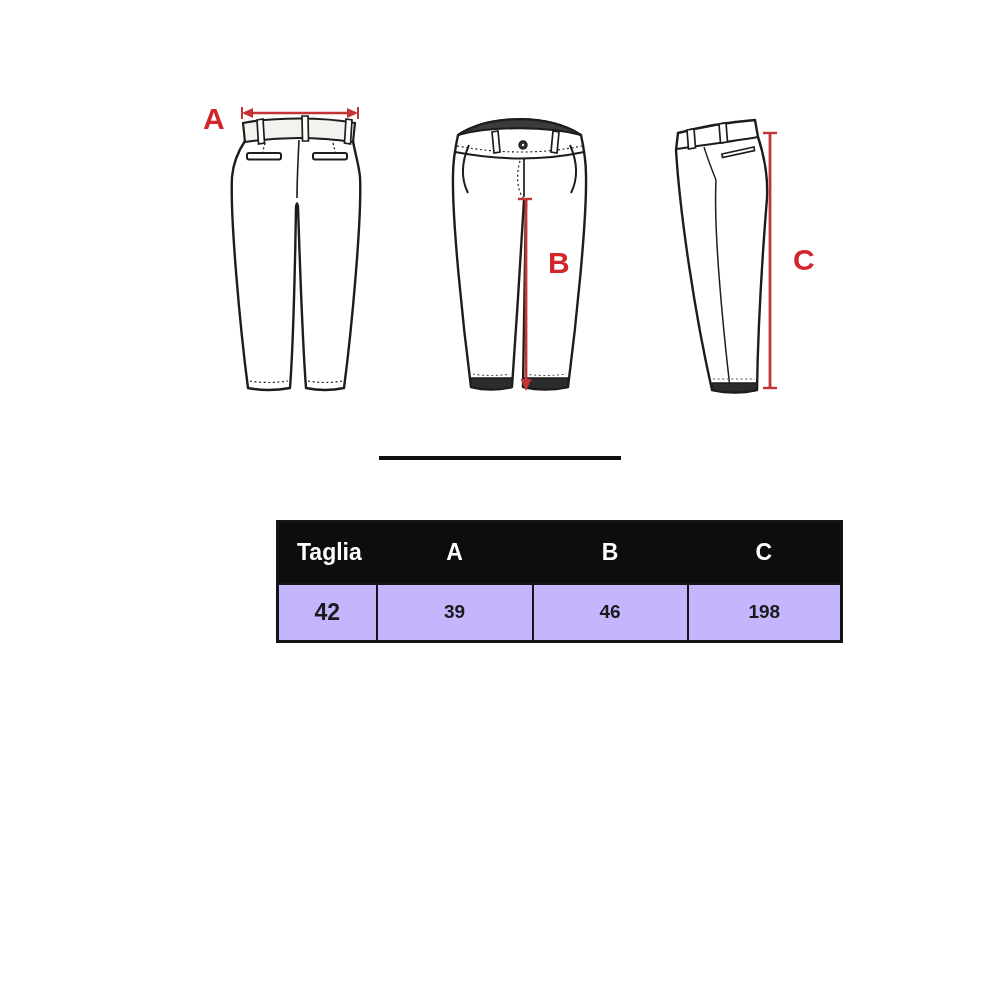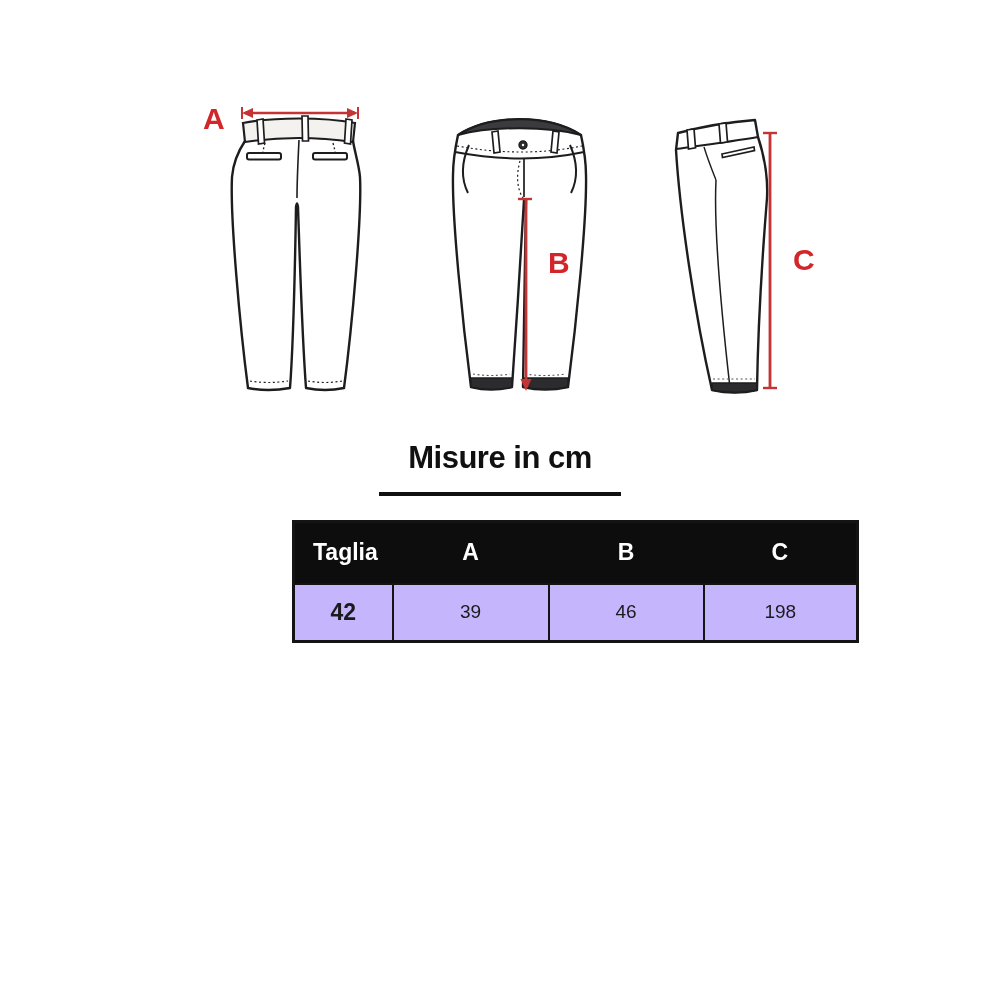--- a/index.html
+++ b/index.html
@@ -12,34 +12,34 @@
   .sketch-front { left: 428px; top: 95px;  width: 195px; height: 310px; }
   .sketch-side  { left: 650px; top: 100px; width: 175px; height: 305px; }
 
   .measure-label { font-family: "Liberation Sans", "DejaVu Sans", sans-serif;
                    font-weight: 800; font-size: 30px; fill: #d2262b; }
 
   .title-wrap { position: absolute; top: 440px; left: 0; width: 100%; text-align: center; }
   .title { font-size: 31px; font-weight: 800; color: #101010; letter-spacing: -0.5px; }
   .title-underline { width: 242px; height: 4px; background: #101010; margin: 16px auto 0 auto; }
 
-  .size-table-wrap { position: absolute; left: 256px; top: 520px; width: 564px; padding-left: 36px; }
+  .size-table-wrap { position: absolute; left: 240px; top: 520px; width: 564px; padding-left: 36px; }
   table.size-table { width: 100%; border-collapse: collapse; table-layout: fixed;
                      border: 3px solid #141414; }
   table.size-table col.c-taglia { width: 99px; }
   table.size-table col.c-a { width: 156px; }
   table.size-table col.c-b { width: 155px; }
   table.size-table col.c-c { width: 154px; }
   table.size-table thead tr { height: 62px; }
   table.size-table th { background: #0d0d0d; color: #ffffff; font-weight: 800;
                         font-size: 23px; text-align: center; border: none; }
   table.size-table th.th-taglia { text-align: left; padding-left: 18px; }
   table.size-table tbody tr { height: 58px; background: #c4b5fd; }
   table.size-table td { border: 2px solid #141414; text-align: center;
-                        font-weight: 400; color: #1b1b1b; font-size: 19px; }
+                        font-weight: 700; color: #1b1b1b; font-size: 19px; }
   table.size-table td.td-size { font-size: 23px; font-weight: 800; }
 </style>
 </head>
 <body>
 
 <div class="canvas">
 
   <svg class="sketch sketch-back" viewBox="0 0 180 315">
     <g>
       <line x1="50" y1="18" x2="160" y2="18" stroke="#c33434" stroke-width="2.4"></line>
@@ -112,21 +112,20 @@
     </g>
     <g>
       <line x1="113" y1="33" x2="127" y2="33" stroke="#c33434" stroke-width="2.4"></line>
       <line x1="120" y1="33" x2="120" y2="288" stroke="#c33434" stroke-width="2.8"></line>
       <line x1="113" y1="288" x2="127" y2="288" stroke="#c33434" stroke-width="2.4"></line>
     </g>
     <text class="measure-label" x="143" y="170">C</text>
   </svg>
 
   <div class="title-wrap">
-    <div class="title">Misure in cm</div>
     <div class="title-underline"></div>
   </div>
 
   <div class="size-table-wrap">
     <table class="size-table">
       <colgroup>
         <col class="c-taglia">
           <col class="c-a">
           <col class="c-b">
           <col class="c-c">

